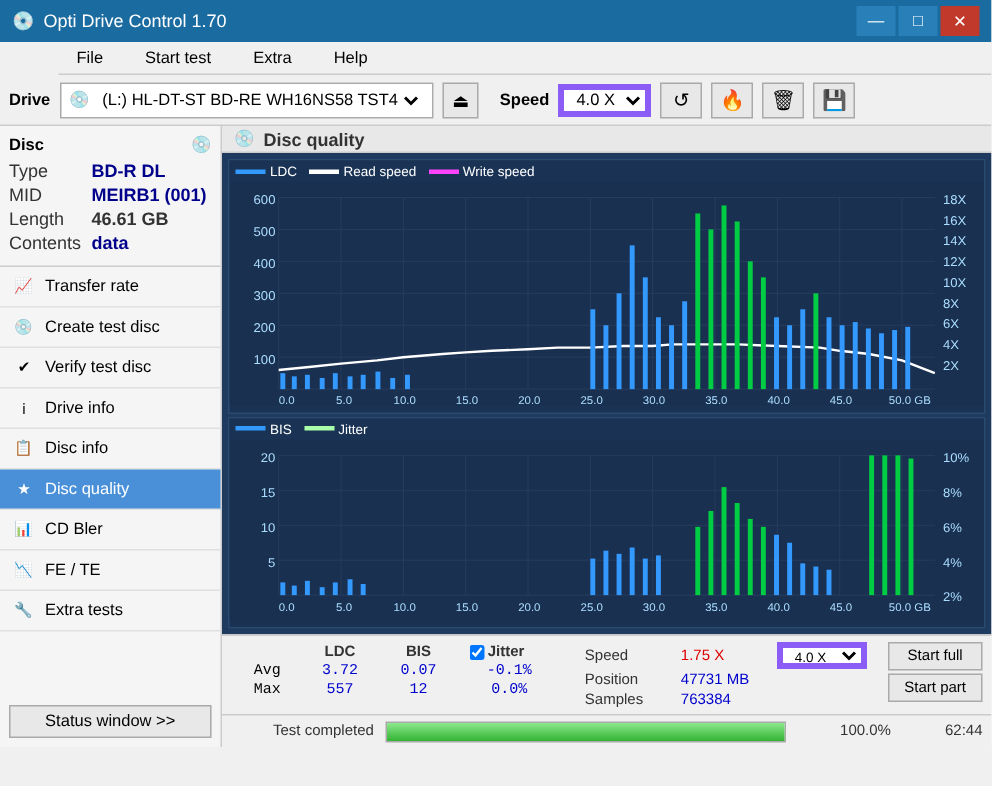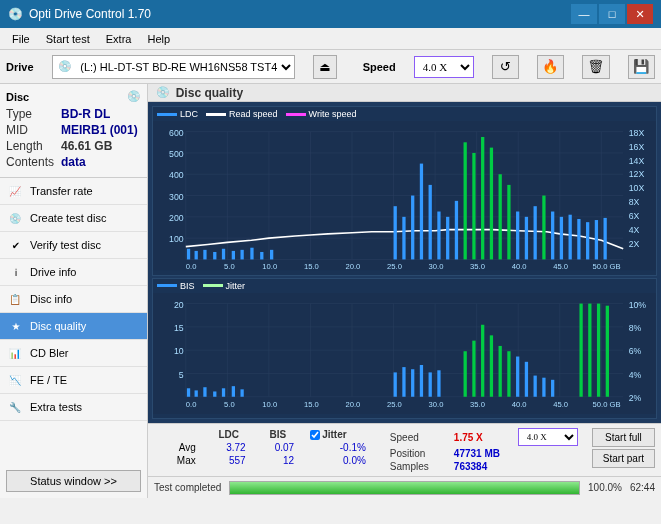--- a/index.html
+++ b/index.html
@@ -6,25 +6,25 @@
     body { font-family: 'Segoe UI', Tahoma, sans-serif; font-size: 11px; background: #f0f0f0; width: 661px; height: 524px; overflow: hidden; }
 
     
     .titlebar { background: #1a6ba0; color: white; height: 28px; display: flex; align-items: center; justify-content: space-between; padding: 0 8px; }
     .titlebar-title { font-size: 12px; font-weight: normal; display: flex; align-items: center; gap: 6px; }
     .titlebar-controls { display: flex; gap: 2px; }
     .titlebar-btn { width: 26px; height: 20px; background: #2980b9; border: none; color: white; font-size: 11px; cursor: pointer; display: flex; align-items: center; justify-content: center; }
     .titlebar-btn.close { background: #c0392b; }
 
     
-    .menubar { background: #f0f0f0; border-bottom: 1px solid #ccc; height: 22px; display: flex; align-items: center; padding: 0 4px; gap: 0; }
+    .menubar { background: #f0f0f0; border-bottom: 1px solid #ccc; height: 22px; display: flex; align-items: center; padding: 0 4px; gap: 12px; margin-left: 39px; }
     .menu-item { padding: 2px 8px; cursor: pointer; font-size: 11px; }
 
     
-    .toolbar { background: #f0f0f0; border-bottom: 1px solid #ccc; height: 34px; display: flex; align-items: center; padding: 0 6px; gap: 18px; }
+    .toolbar { background: #f0f0f0; border-bottom: 1px solid #ccc; height: 34px; display: flex; align-items: center; padding: 0 6px; gap: 6px; }
     .toolbar-label { font-size: 11px; font-weight: bold; }
     .toolbar-drive { background: white; border: 1px solid #aaa; height: 24px; padding: 0 6px; font-size: 11px; display: flex; align-items: center; gap: 4px; min-width: 230px; }
     .toolbar-drive select { border: none; background: transparent; font-size: 11px; flex: 1; outline: none; }
     .toolbar-btn { background: #e8e8e8; border: 1px solid #aaa; height: 24px; width: 24px; display: flex; align-items: center; justify-content: center; cursor: pointer; font-size: 12px; }
     .speed-label { font-size: 11px; font-weight: bold; margin-left: 8px; }
     .toolbar-icon-btn { background: #e8e8e8; border: 1px solid #aaa; height: 24px; width: 28px; display: flex; align-items: center; justify-content: center; cursor: pointer; }
 
     
     .main { display: flex; height: calc(524px - 28px - 22px - 34px - 26px); }
 
@@ -59,38 +59,38 @@
     .chart-legend { display: flex; align-items: center; gap: 8px; padding: 2px 4px; background: #1a3355; }
     .legend-item { display: flex; align-items: center; gap: 3px; font-size: 9px; color: white; }
     .legend-dot { width: 20px; height: 3px; }
     .chart-svg { width: 100%; height: 100%; }
 
     
     .stats-panel { background: #f0f0f0; border-top: 1px solid #ccc; display: flex; gap: 0; }
     .stats-left { flex: 1; padding: 4px 8px; }
     .stats-table { width: 100%; font-size: 10px; border-collapse: collapse; }
     .stats-table th { color: #333; font-weight: bold; text-align: center; padding: 1px 8px; }
-    .stats-table td { text-align: right; padding: 1px 8px; }
+    .stats-table td { text-align: center; padding: 1px 8px; font-family: Liberation Mono, monospace; }
     .stats-table td.blue { color: #0000cc; }
     .stats-table td.neg { color: #0000cc; }
     .stats-right { padding: 4px 8px; display: flex; flex-direction: column; gap: 2px; }
     .stats-row { display: flex; align-items: center; gap: 4px; font-size: 10px; }
     .stats-row-label { width: 60px; color: #333; }
-    .stats-row-value { color: #0000cc; font-weight: bold; min-width: 60px; }
+    .stats-row-value { color: #0000cc; font-weight: normal; min-width: 60px; }
     .start-btns { display: flex; flex-direction: column; gap: 2px; padding: 4px 6px; }
     .start-btn { background: #e8e8e8; border: 1px solid #aaa; padding: 3px 10px; cursor: pointer; font-size: 10px; white-space: nowrap; }
 
     
     .progressbar-area { background: #f0f0f0; border-top: 1px solid #ccc; height: 26px; display: flex; align-items: center; padding: 0 6px; gap: 8px; }
     .progress-track { flex: 1; height: 14px; background: white; border: 1px solid #aaa; }
     .progress-fill { height: 100%; background: linear-gradient(to bottom, #8de88d, #32b432); width: 100%; }
-    .progress-text { font-size: 10px; color: #333; white-space: nowrap; }
-
-    
-    .speed-dropdown { background: white; border: 1px solid #8b5cf6; height: 22px; padding: 0 4px; font-size: 11px; min-width: 60px; font-family: Liberation Serif, serif; }
+    .progress-text { font-size: 10px; color: #333; white-space: nowrap; margin-left: 28px; }
+
+    
+    .speed-dropdown { background: white; border: 4px solid #8b5cf6; height: 22px; padding: 0 4px; font-size: 11px; min-width: 60px; }
   </style>
 </head>
 <body>
 
 <div class="titlebar">
   <div class="titlebar-title">
     <span>💿</span>
     <span>Opti Drive Control 1.70</span>
   </div>
   <div class="titlebar-controls">

